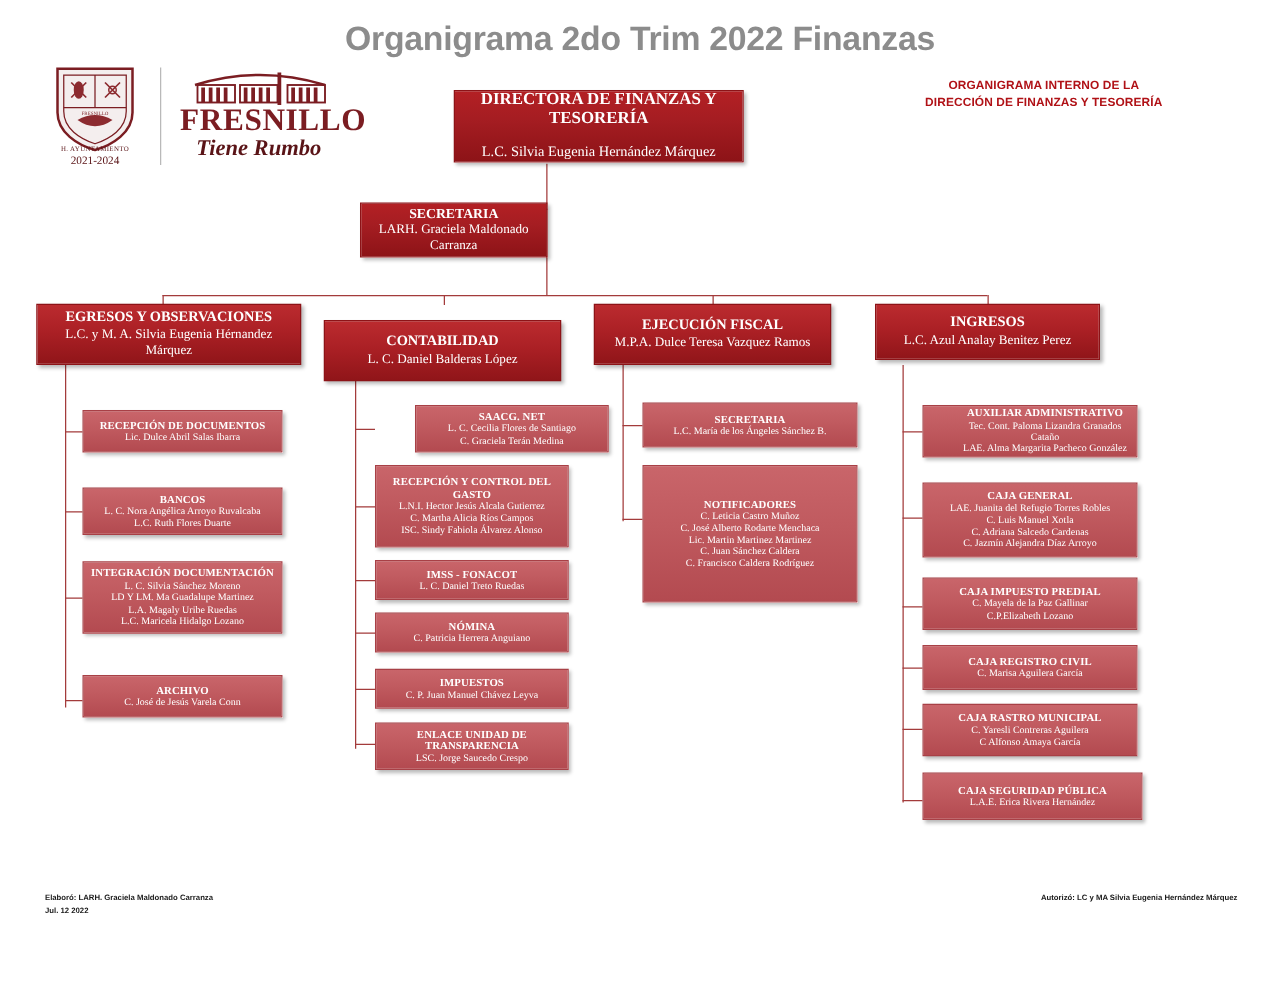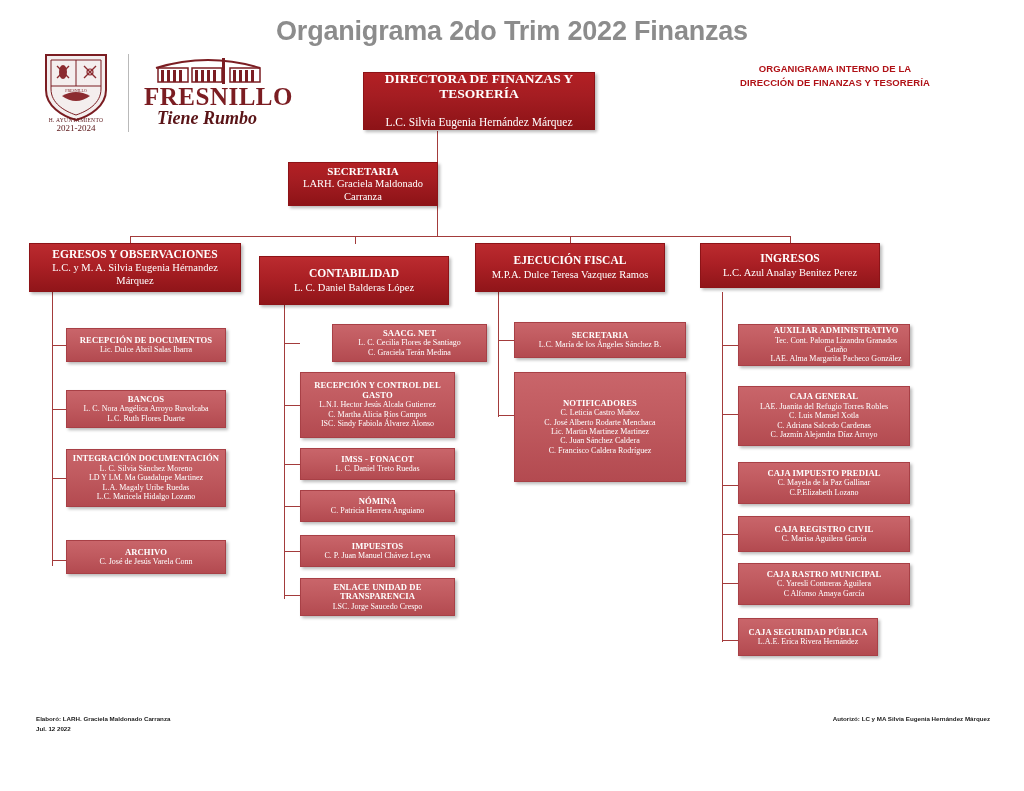--- a/index.html
+++ b/index.html
@@ -345,21 +345,21 @@
     <div class="ttl">CAJA REGISTRO CIVIL</div>
     <div class="nm">C. Marisa Aguilera García</div>
   </div>
 
   <div class="box lvl-sub" style="left:738px;top:563px;width:172px;height:42px;">
     <div class="ttl">CAJA RASTRO MUNICIPAL</div>
     <div class="nm">C. Yaresli Contreras Aguilera</div>
     <div class="nm">C Alfonso Amaya García</div>
   </div>
 
-  <div class="box lvl-sub" style="left:738px;top:618px;width:140px;height:38px;">
+  <div class="box lvl-sub" style="left:738px;top:618px;width:176px;height:38px;">
     <div class="ttl">CAJA SEGURIDAD PÚBLICA</div>
     <div class="nm">L.A.E. Erica  Rivera Hernández</div>
   </div>
 
   <div class="foot foot-l">
     <div>Elaboró: LARH. Graciela Maldonado Carranza</div>
     <div>Jul.  12  2022</div>
   </div>
   <div class="foot foot-r">
     <div>Autorizó: LC y MA Silvia Eugenia Hernández Márquez</div>

